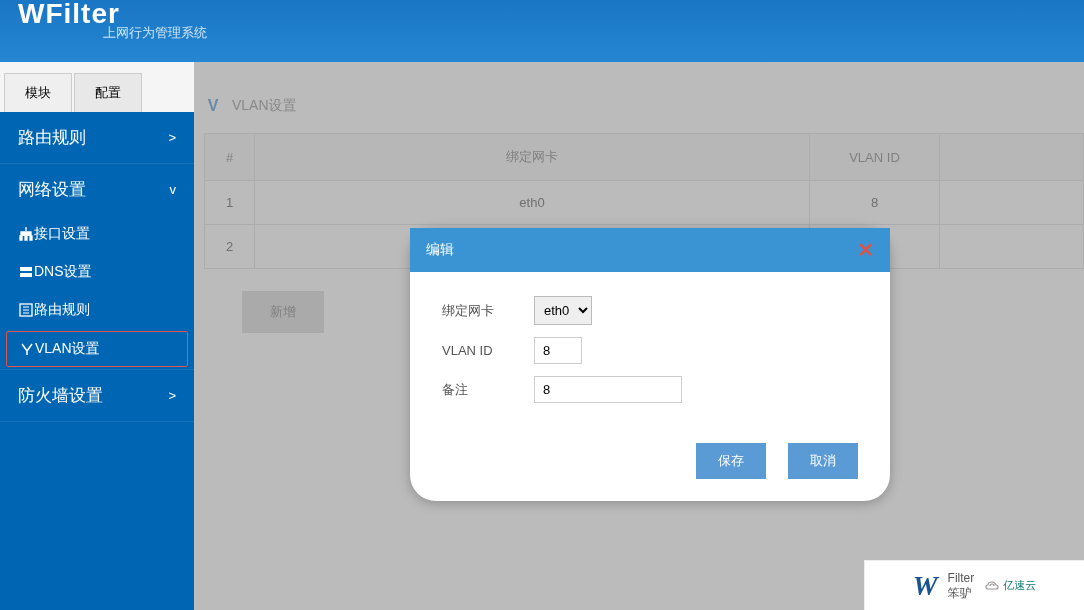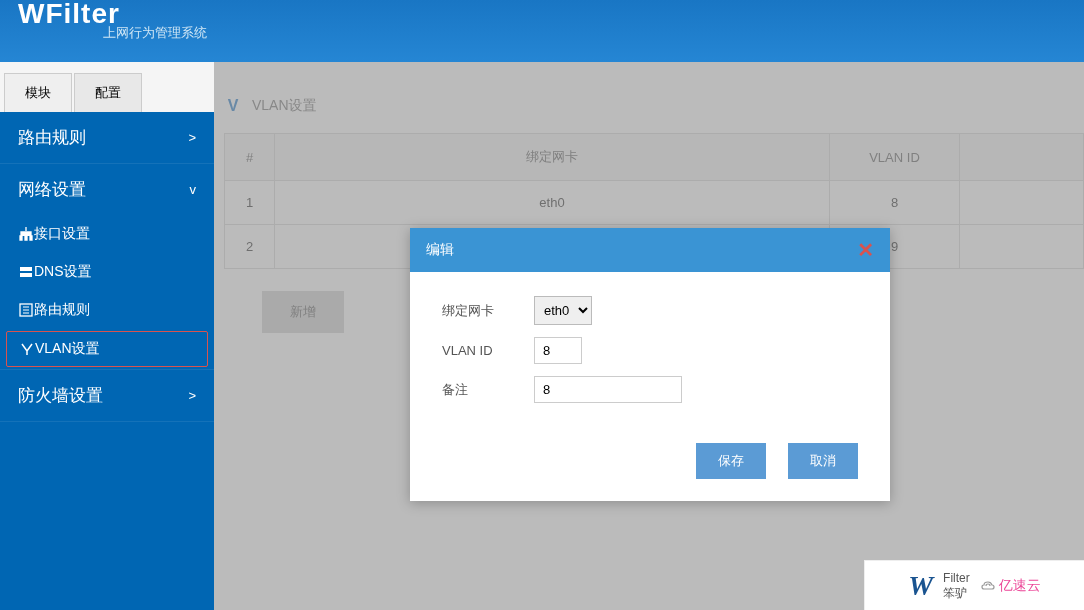--- a/index.html
+++ b/index.html
@@ -5,21 +5,21 @@
     * { margin: 0; padding: 0; box-sizing: border-box; }
     body { font-family: "Microsoft YaHei", Arial, sans-serif; font-size: 13px; background: #f0f0f0; width: 1084px; height: 610px; overflow: hidden; position: relative; }
     
     .header { background: linear-gradient(to bottom, #1976c4, #2586d4); height: 62px; display: flex; align-items: flex-start; padding-left: 18px; }
     .logo-area { display: flex; flex-direction: column; }
     .logo-main { color: #fff; font-size: 28px; font-weight: bold; letter-spacing: 1px; line-height: 1; }
     .logo-sub { color: #cfe6f5; font-size: 13px; margin-left: 85px; margin-top: -4px; }
     
     .layout { display: flex; height: 548px; }
     
-    .sidebar { width: 214px; background: #0066b3; display: flex; flex-direction: column; position: relative; }
+    .sidebar { width: 194px; background: #0066b3; display: flex; flex-direction: column; position: relative; }
     .sidebar-tabs { display: flex; background: #f5f5f5; height: 50px; align-items: flex-end; padding-left: 4px; }
     .sidebar-tab { padding: 10px 20px; background: #e8e8e8; border: 1px solid #ccc; border-bottom: none; margin-right: 2px; cursor: pointer; font-size: 13px; }
     .sidebar-tab.active { background: #efefef; }
     
     .menu-section { border-bottom: 1px solid rgba(255,255,255,0.08); }
     .menu-header { color: #fff; padding: 14px 18px; font-size: 17px; cursor: pointer; display: flex; justify-content: space-between; align-items: center; }
     .menu-header .arrow { font-size: 13px; color: #fff; }
     .menu-items { }
     .menu-item { color: #fff; padding: 10px 18px; font-size: 14px; cursor: pointer; display: flex; align-items: center; }
     .menu-item.active { border: 1px solid #d9534f; border-radius: 2px; margin: 2px 6px; padding: 8px 12px; }
@@ -36,37 +36,37 @@
     
     .table { width: calc(100% - 10px); margin-left: 10px; border-collapse: collapse; }
     .table th, .table td { border: 1px solid #e0e0e0; padding: 14px 8px; text-align: center; font-weight: normal; color: #666; font-size: 13px; }
     .table th { background: #f7f7f7; color: #888; }
     .col-num { width: 50px; }
     .col-bind { width: 555px; }
     .col-vlan { width: 130px; }
     
     .add-btn { margin: 22px 0 0 48px; padding: 12px 28px; background: #dcdcdc; border: none; color: #888; font-size: 13px; cursor: pointer; }
     
-    .modal { position: absolute; left: 410px; top: 228px; width: 480px; background: #fff; z-index: 10; box-shadow: 0 2px 12px rgba(0,0,0,0.25); }
+    .modal { position: absolute; left: 410px; top: 228px; width: 480px; background: #fff; z-index: 10; box-shadow: 0 2px 12px rgba(0,0,0,0.25); border-radius: 26px; }
     .modal-header { background: #3a94d4; color: #fff; padding: 12px 16px; display: flex; justify-content: space-between; align-items: center; font-size: 14px; }
     .modal-close { color: #d9534f; font-size: 20px; cursor: pointer; font-weight: bold; line-height: 1; }
     .modal-body { padding: 24px 32px 18px 32px; }
     .form-row { display: flex; align-items: center; margin-bottom: 12px; }
     .form-label { width: 92px; color: #555; font-size: 13px; }
     .form-row select { padding: 5px 5px; border: 1px solid #bbb; font-size: 13px; width: 58px; }
     .form-row input[type="text"] { padding: 5px 8px; border: 1px solid #ccc; font-size: 13px; }
     .input-small { width: 48px; }
     .input-wide { width: 148px; }
     .modal-footer { display: flex; justify-content: flex-end; gap: 22px; padding: 10px 32px 22px 32px; }
     .btn { padding: 9px 22px; background: #5b9bd5; color: #fff; border: none; cursor: pointer; font-size: 13px; }
     
     .watermark { position: absolute; right: 0; bottom: 0; width: 220px; height: 50px; background: #fff; display: flex; align-items: center; justify-content: center; gap: 10px; z-index: 20; border-top: 1px solid #eee; border-left: 1px solid #eee; }
     .wm-logo { font-family: Georgia, serif; font-size: 28px; font-weight: bold; color: #1a5490; font-style: italic; }
     .wm-text { display: flex; flex-direction: column; font-size: 12px; color: #555; line-height: 1.2; }
-    .wm-yisu { color: #ec4899; font-size: 14px; display: flex; align-items: center; gap: 3px; }
+    .wm-yisu { color: #0f766e; font-size: 11px; display: flex; align-items: center; gap: 3px; }
   </style>
 </head>
 <body>
 
 <div class="header">
   <div class="logo-area">
     <div class="logo-main">WFilter</div>
     <div class="logo-sub">上网行为管理系统</div>
   </div>
 </div>

